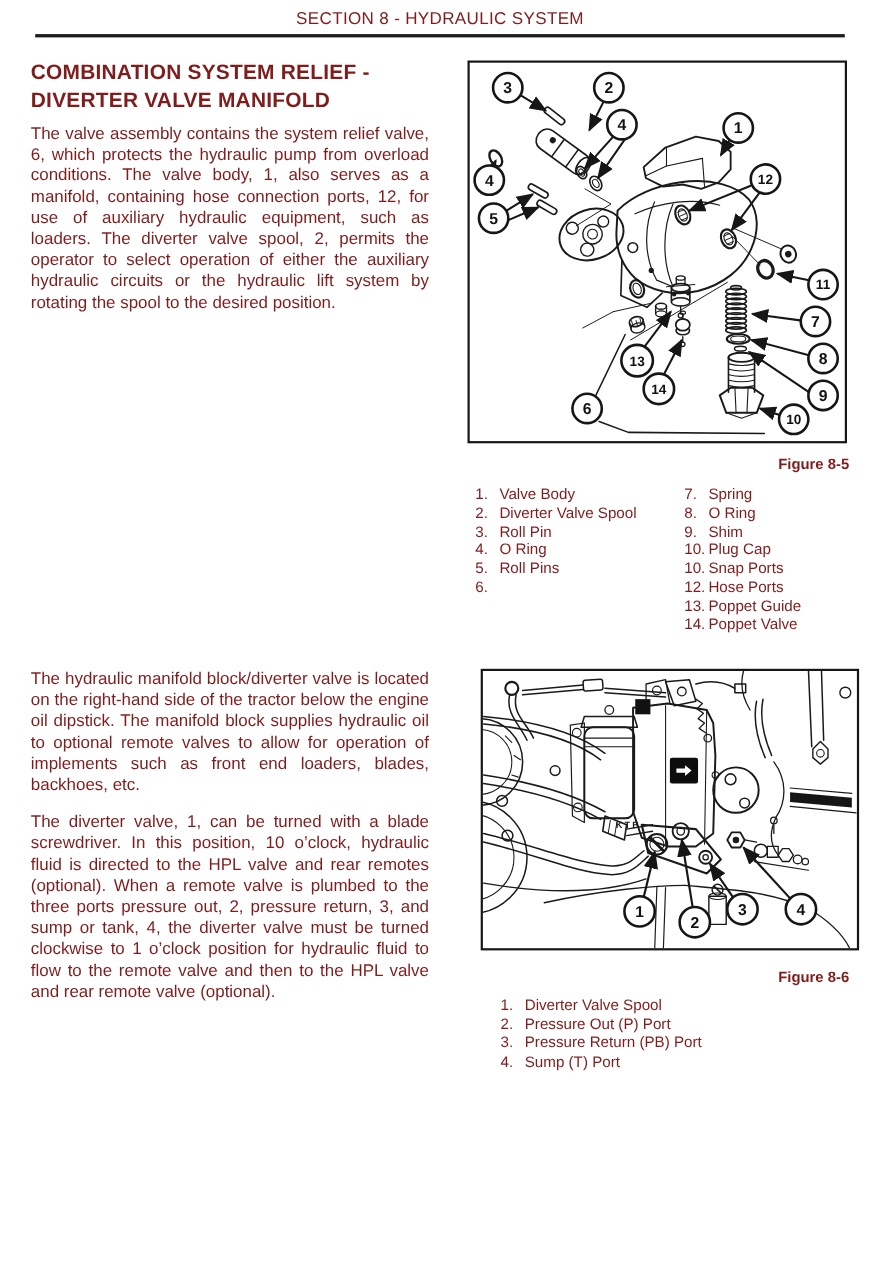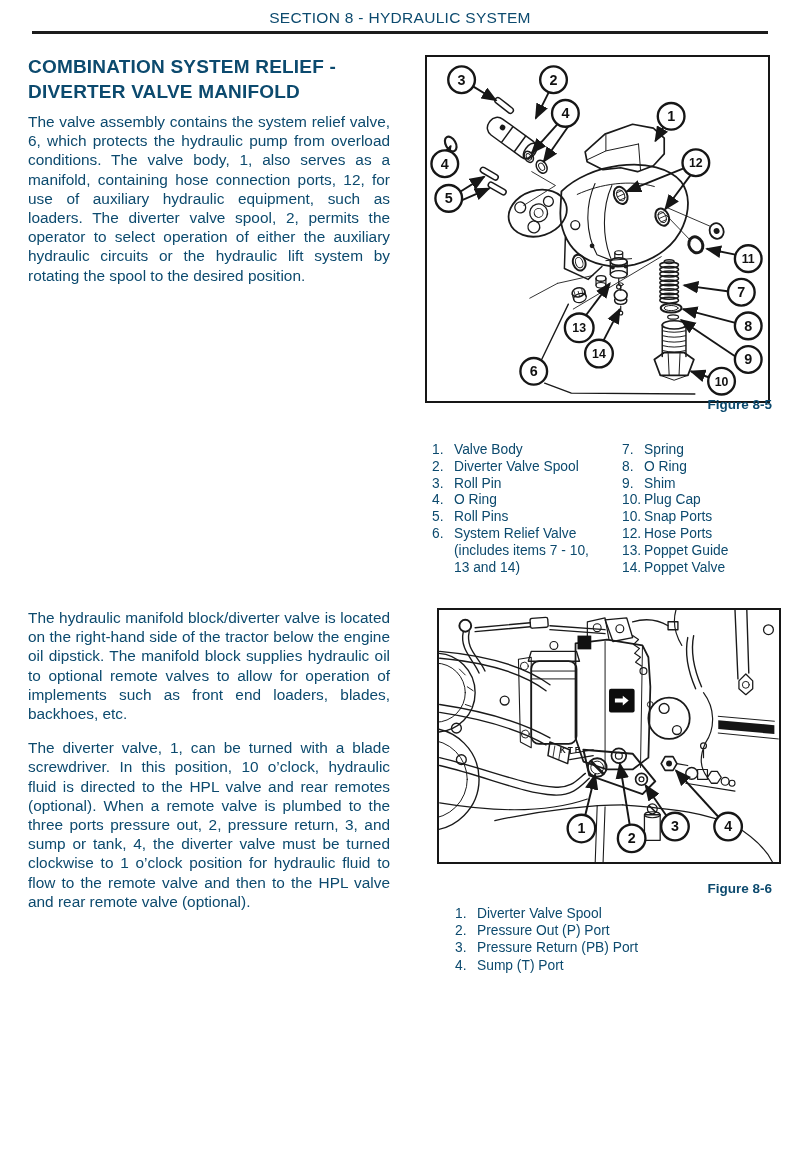--- a/index.html
+++ b/index.html
@@ -1,18 +1,18 @@
 <!DOCTYPE html>
 <html><head>
 <meta charset="utf-8">
 <style>
   html,body{margin:0;padding:0;background:#e8e8e8;}
   .page{
     position:relative;width:800px;height:1160px;background:#ffffff;
-    color:#0c4a6e;font-family:"Liberation Sans",sans-serif;overflow:hidden;
+    color:#7f1d1d;font-family:"Liberation Sans",sans-serif;overflow:hidden;
     margin:0 auto;
   }
   .header-title{
     position:absolute;top:9px;left:0;width:100%;text-align:center;
     font-size:15.5px;letter-spacing:.3px;
   }
   .rule{position:absolute;left:32px;top:31px;width:736px;height:3px;background:#1c1c1c;}
   .col{position:absolute;left:28px;width:362px;}
   .col-a{top:55px;}
   .col-b{top:608px;}
@@ -25,21 +25,21 @@
   }
   .figbox{position:absolute;border:2px solid #161616;box-sizing:border-box;background:#fff;}
   .fig85{left:425px;top:55px;width:345px;height:348px;}
   .fig86{left:437px;top:608px;width:344px;height:256px;}
   .figbox svg{display:block;width:100%;height:100%;}
   svg text{font-family:"Liberation Sans",sans-serif;}
   .figcap{
     position:absolute;width:200px;text-align:right;
     font-size:13.5px;font-weight:bold;
   }
-  .cap85{left:572px;top:397px;}
+  .cap85{left:572px;top:414px;}
   .cap86{left:572px;top:881px;}
   .legend{position:absolute;font-size:13.8px;line-height:16.8px;}
   .legend85{left:432px;top:442px;width:345px;height:140px;}
   .lg-col{position:absolute;top:0;}
   .lg-colA{left:0;width:188px;}
   .lg-colB{left:190px;width:155px;}
   .legend86{left:455px;top:905px;width:300px;line-height:17.2px;}
   .li{display:flex;}
   .li .num{flex:none;width:22px;}
   .li .lbl{white-space:pre-line;}
@@ -339,23 +339,20 @@
       <div class="li">
           <span class="num">4.</span>
           <span class="lbl">O Ring</span>
         </div>
       <div class="li">
           <span class="num">5.</span>
           <span class="lbl">Roll Pins</span>
         </div>
       <div class="li">
           <span class="num">6.</span>
-          <span class="lbl">System Relief Valve
-(includes items 7 - 10,
-13 and 14)</span>
         </div>
     </div>
     <div class="lg-col lg-colB">
       <div class="li">
           <span class="num">7.</span>
           <span class="lbl">Spring</span>
         </div>
       <div class="li">
           <span class="num">8.</span>
           <span class="lbl">O Ring</span>

